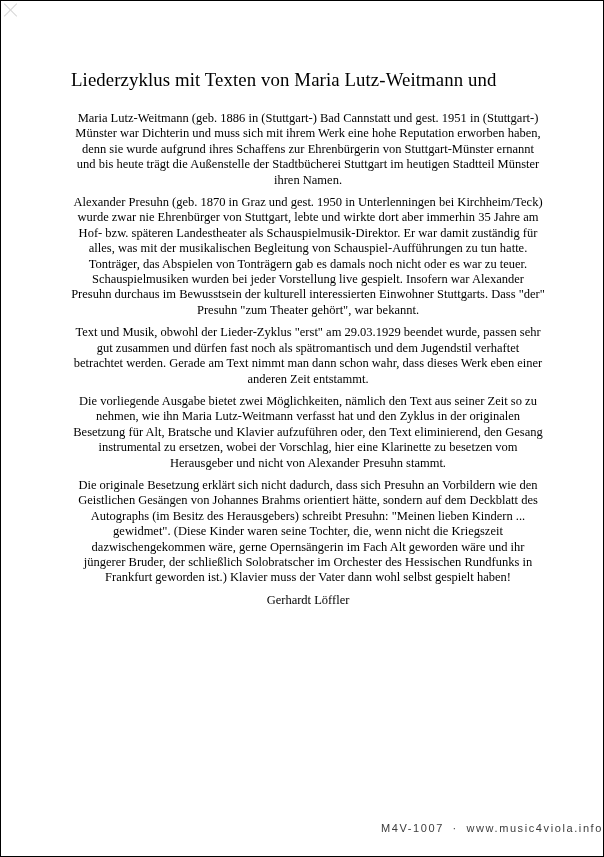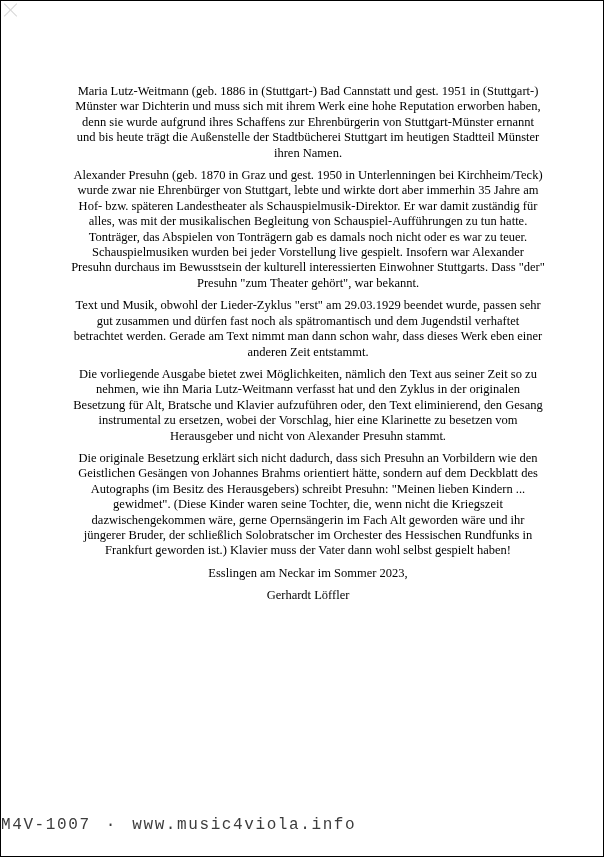--- a/index.html
+++ b/index.html
@@ -51,48 +51,48 @@
     font-size: 12.5px;
     line-height: 15.4px;
     margin: 0 0 7px 0;
     text-align: center;
   }
   .footer {
     position: absolute;
     left: 0;
     bottom: 22px;
     width: 100%;
-    text-align: left;
-    font-family: Liberation Mono, monospace;
-    font-size: 16px;
+    text-align: right;
+    font-family: Liberation Sans, sans-serif;
+    font-size: 11px;
     letter-spacing: 1.6px;
     color: #3c3c3c;
   }
   .footer span { display: inline; }
   .footer .sep { margin: 0 4px; }
 </style>
 </head>
 <body>
 
 <div class="page">
 
   <div class="corner-mark"></div>
 
   <div class="content">
 
     <h1 class="title">
+      <span class="title-line">Liederzyklus mit Texten von Maria Lutz-Weitmann und</span>
     </h1>
 
     <div class="body-text">
       <p>Maria Lutz-Weitmann (geb. 1886 in (Stuttgart-) Bad Cannstatt und gest. 1951 in (Stuttgart-) Münster war Dichterin und muss sich mit ihrem Werk eine hohe Reputation erworben haben, denn sie wurde aufgrund ihres Schaffens zur Ehrenbürgerin von Stuttgart-Münster ernannt und bis heute trägt die Außenstelle der Stadtbücherei Stuttgart im heutigen Stadtteil Münster ihren Namen.</p>
       <p>Alexander Presuhn (geb. 1870 in Graz und gest. 1950 in Unterlenningen bei Kirchheim/Teck) wurde zwar nie Ehrenbürger von Stuttgart, lebte und wirkte dort aber immerhin 35 Jahre am Hof- bzw. späteren Landestheater als Schauspielmusik-Direktor. Er war damit zuständig für alles, was mit der musikalischen Begleitung von Schauspiel-Aufführungen zu tun hatte. Tonträger, das Abspielen von Tonträgern gab es damals noch nicht oder es war zu teuer. Schauspielmusiken wurden bei jeder Vorstellung live gespielt. Insofern war Alexander Presuhn durchaus im Bewusstsein der kulturell interessierten Einwohner Stuttgarts. Dass "der" Presuhn "zum Theater gehört", war bekannt.</p>
       <p>Text und Musik, obwohl der Lieder-Zyklus "erst" am 29.03.1929 beendet wurde, passen sehr gut zusammen und dürfen fast noch als spätromantisch und dem Jugendstil verhaftet betrachtet werden. Gerade am Text nimmt man dann schon wahr, dass dieses Werk eben einer anderen Zeit entstammt.</p>
       <p>Die vorliegende Ausgabe bietet zwei Möglichkeiten, nämlich den Text aus seiner Zeit so zu nehmen, wie ihn Maria Lutz-Weitmann verfasst hat und den Zyklus in der originalen Besetzung für Alt, Bratsche und Klavier aufzuführen oder, den Text eliminierend, den Gesang instrumental zu ersetzen, wobei der Vorschlag, hier eine Klarinette zu besetzen vom Herausgeber und nicht von Alexander Presuhn stammt.</p>
       <p>Die originale Besetzung erklärt sich nicht dadurch, dass sich Presuhn an Vorbildern wie den Geistlichen Gesängen von Johannes Brahms orientiert hätte, sondern auf dem Deckblatt des Autographs (im Besitz des Herausgebers) schreibt Presuhn: "Meinen lieben Kindern ... gewidmet". (Diese Kinder waren seine Tochter, die, wenn nicht die Kriegszeit dazwischengekommen wäre, gerne Opernsängerin im Fach Alt geworden wäre und ihr jüngerer Bruder, der schließlich Solobratscher im Orchester des Hessischen Rundfunks in Frankfurt geworden ist.) Klavier muss der Vater dann wohl selbst gespielt haben!</p>
-      <p>Esslingen am Neckar im Sommer 2023,</p>
       <p>Gerhardt Löffler</p>
     </div>
 
   </div>
 
   <div class="footer">
     <span>M4V-1007</span>
     <span class="sep">·</span>
     <span>www.music4viola.info</span>
   </div>

